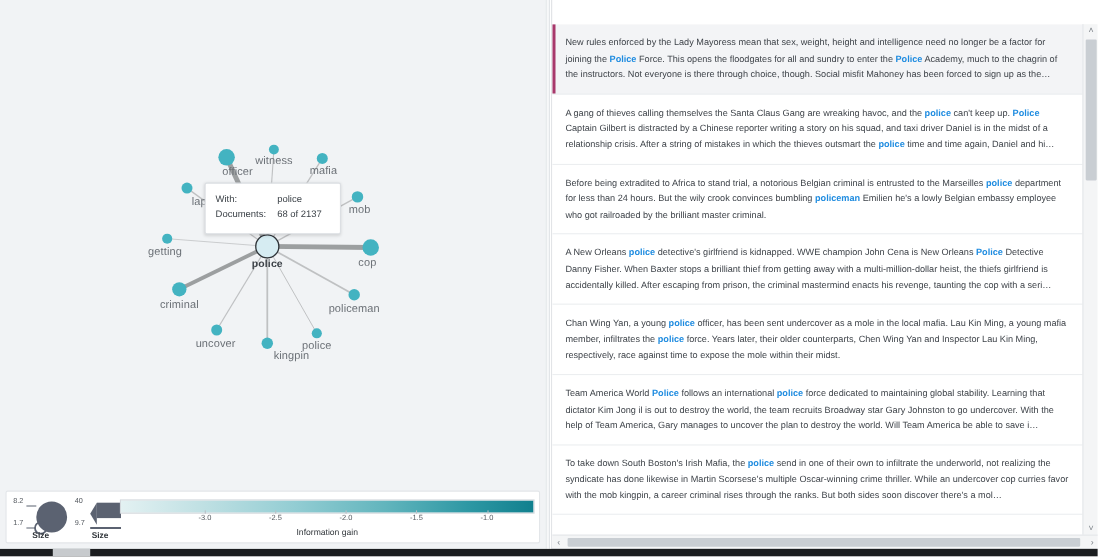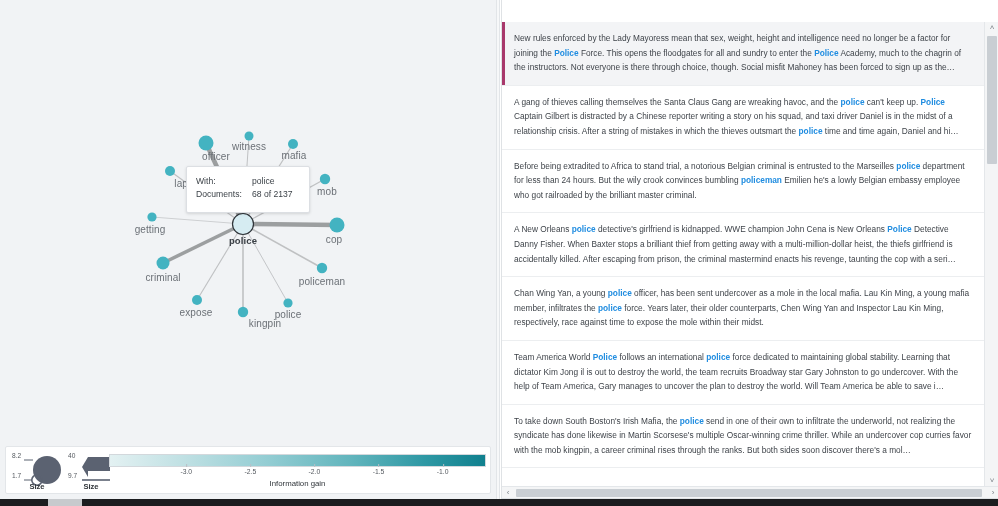--- a/index.html
+++ b/index.html
@@ -301,21 +301,21 @@
       <div id="labels-layer">
           <div class="node-label" style="left: 249px; top: 141px;">witness</div>
           <div class="node-label" style="left: 216px; top: 151px;">officer</div>
           <div class="node-label" style="left: 294px; top: 150px;">mafia</div>
           <div class="node-label" style="left: 168px; top: 178px; padding-left: 32px;">lapd</div>
           <div class="node-label" style="left: 327px; top: 186px;">mob</div>
           <div class="node-label" style="left: 150px; top: 224px;">getting</div>
           <div class="node-label" style="left: 334px; top: 234px;">cop</div>
           <div class="node-label" style="left: 163px; top: 272px;">criminal</div>
           <div class="node-label" style="left: 322px; top: 276px;">policeman</div>
-          <div class="node-label" style="left: 196px; top: 307px;">expose</div>
+          <div class="node-label" style="left: 196px; top: 307px;">uncover</div>
           <div class="node-label" style="left: 288px; top: 309px;">police</div>
           <div class="node-label" style="left: 243px; top: 318px; margin-left: 22px;">kingpin</div>
           <div class="node-label center-label" style="left: 243px; top: 235px;">police</div>
         </div>
     </div>
 
     <div id="tooltip">
       <table>
         <tbody>
             <tr>

